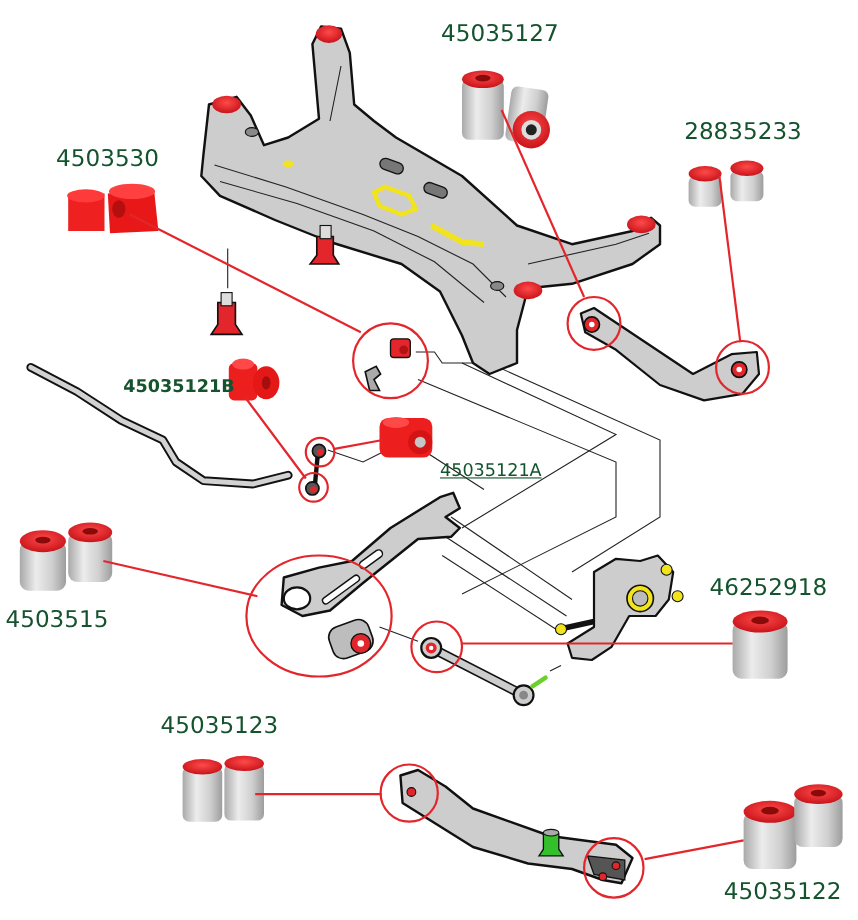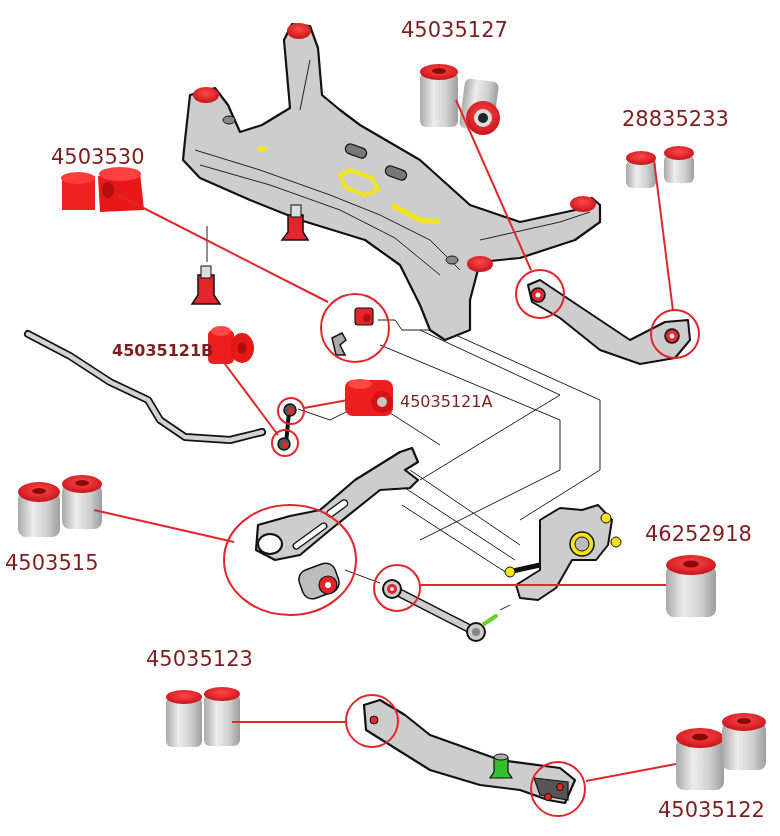--- a/index.html
+++ b/index.html
@@ -1,18 +1,18 @@
 <!DOCTYPE html>
 <html><head>
 <meta charset="utf-8">
 <style>
   html,body{margin:0;padding:0;background:#ffffff;}
   body{width:780px;height:836px;position:relative;overflow:hidden;font-family:"DejaVu Sans",sans-serif;}
   #stage{position:absolute;left:0;top:0;width:780px;height:836px;}
-  .lbl{position:absolute;color:#7f1d1d;font-family:"DejaVu Sans",sans-serif;font-size:21px;letter-spacing:0px;white-space:nowrap;line-height:1;}
+  .lbl{position:absolute;color:#14532d;font-family:"DejaVu Sans",sans-serif;font-size:21px;letter-spacing:0px;white-space:nowrap;line-height:1;}
   .lbl.sm{font-size:16px;}
 </style>
 </head>
 <body>
 
 <svg id="stage" viewBox="0 0 780 836" xmlns="http://www.w3.org/2000/svg">
   <defs>
     <linearGradient id="metal" x1="0" x2="1" y1="0" y2="0">
       <stop offset="0" stop-color="#a9a9a9"></stop>
       <stop offset="0.35" stop-color="#ececec"></stop>
@@ -237,19 +237,19 @@
     <line x1="232" y1="722" x2="347" y2="722"></line>
     <circle cx="372" cy="721" r="26"></circle>
 
     <line x1="586" y1="781" x2="676" y2="764"></line>
     <circle cx="558" cy="789" r="27"></circle>
   </g>
 </svg>
 
 <div class="lbl" style="left:401px;top:20px;">45035127</div>
 <div class="lbl" style="left:622px;top:109px;">28835233</div>
-<div class="lbl" style="left:51px;top:147px;">4503530</div>
+<div class="lbl" style="left:51px;top:134px;">4503530</div>
 <div class="lbl sm" style="left:112px;top:343px;font-weight:bold;">45035121B</div>
-<div class="lbl sm" style="left:400px;top:394px;">45035121A</div>
+<div class="lbl sm" style="left:400px;top:420px;text-decoration:underline;">45035121A</div>
 <div class="lbl" style="left:5px;top:553px;">4503515</div>
 <div class="lbl" style="left:645px;top:524px;">46252918</div>
 <div class="lbl" style="left:146px;top:649px;">45035123</div>
 <div class="lbl" style="left:658px;top:800px;">45035122</div>
 
 </body></html>

